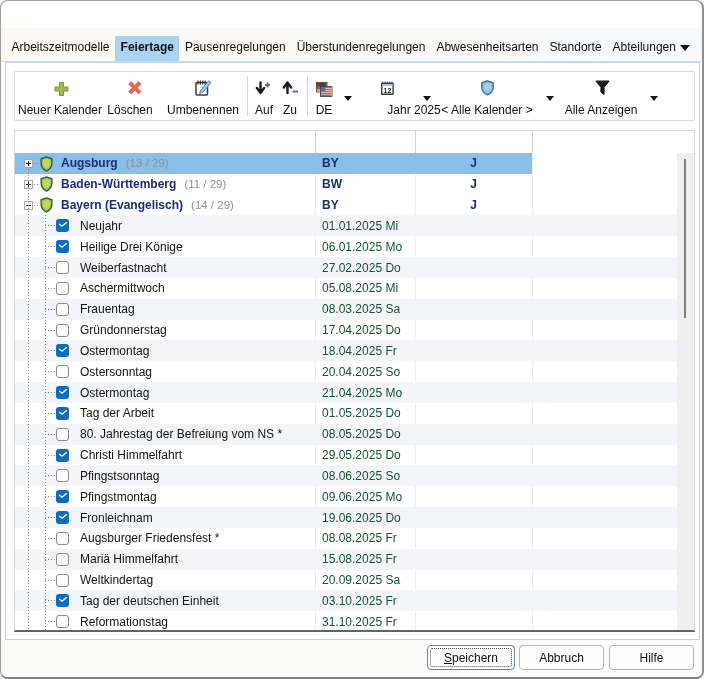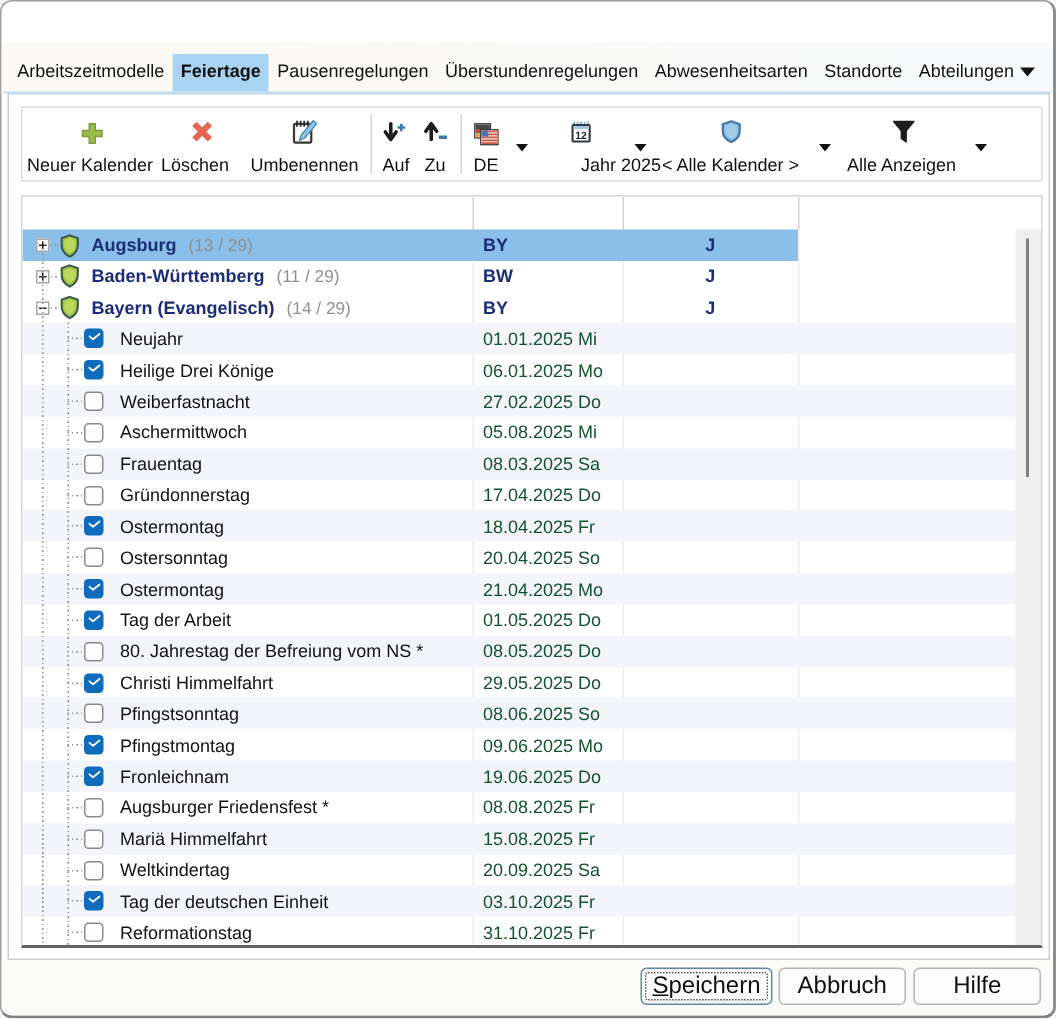--- a/index.html
+++ b/index.html
@@ -46,21 +46,21 @@
 .checkbox.off{background:#fdfdfd;border:1px solid #8a8a8a;}
 .checkmark{position:absolute;left:2.5px;top:3px;width:8px;height:5px;}
 
 .vdots{position:absolute;width:1px;background:repeating-linear-gradient(to bottom,#909090 0 1px,transparent 1px 3px);}
 .hdots{position:absolute;height:1px;background:repeating-linear-gradient(to right,#909090 0 1px,transparent 1px 3px);}
 
 .sbtrack{position:absolute;left:662px;top:22px;width:17px;height:477px;background:#efefef;}
 .sbthumb{position:absolute;left:7px;top:6px;width:2px;height:159px;background:#7f7f7f;}
 
 .botbar{position:absolute;left:0;top:639px;width:100%;height:37px;background:#fbfbfa;}
-.btn{position:absolute;top:5px;height:25px;background:#fdfdfd;border:1px solid #b5b5b5;border-radius:4px;box-sizing:border-box;font-size:16px;color:#111;text-align:center;line-height:24px;}
+.btn{position:absolute;top:5px;height:25px;background:#fdfdfd;border:1px solid #b5b5b5;border-radius:4px;box-sizing:border-box;font-size:12px;color:#111;text-align:center;line-height:24px;}
 .btn.def{border:1px solid #5e88a6;}
 .btn.def:after{content:"";position:absolute;left:2px;top:2px;right:2px;bottom:2px;border:1px dotted #4a4a4a;border-radius:2px;}
 </style>
 </head>
 <body>
 <div class="win">
 
 
   <div class="tabstrip">
     <div class="tabs"><span class="tab">Arbeitszeitmodelle</span><span class="tab sel">Feiertage</span><span class="tab">Pausenregelungen</span><span class="tab">Überstundenregelungen</span><span class="tab">Abwesenheitsarten</span><span class="tab">Standorte</span><span class="tab">Abteilungen</span></div>

